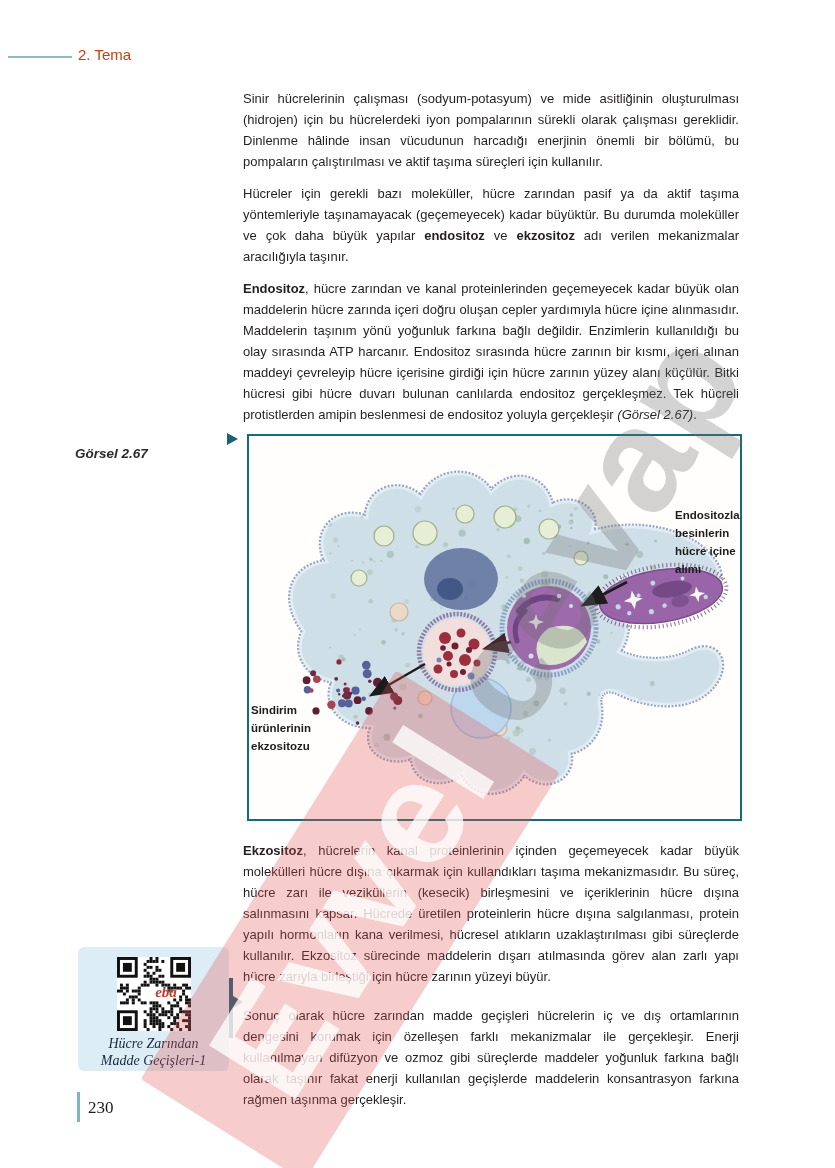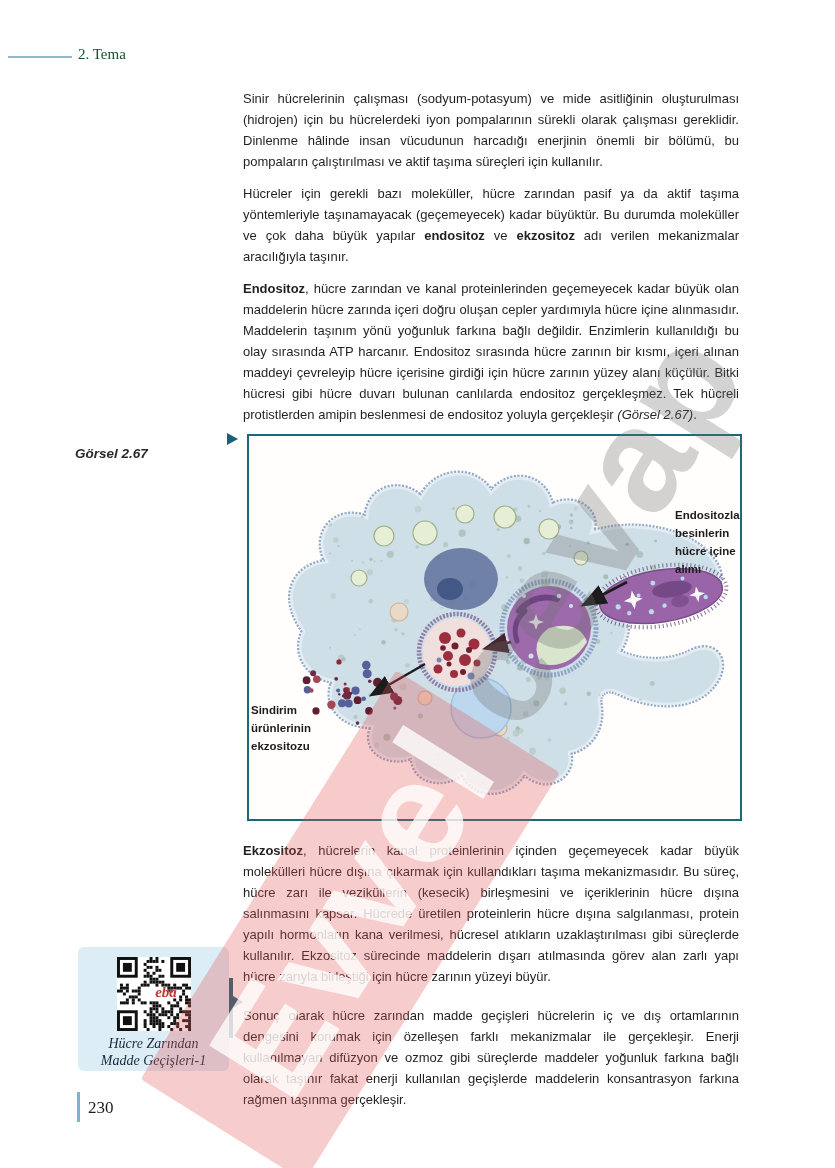--- a/index.html
+++ b/index.html
@@ -2,22 +2,22 @@
 <html><head>
 <meta charset="utf-8">
 <style>
   html,body{margin:0;padding:0;}
   body{
     width:835px;height:1168px;position:relative;background:#ffffff;
     font-family:"Liberation Sans",sans-serif;color:#231f20;overflow:hidden;
   }
   
   .hdr-line{position:absolute;left:8px;top:56px;width:64px;height:2px;background:#8fb8cb;}
-  .hdr-text{position:absolute;left:78px;top:46px;font-family:Liberation Serif, serif;
-    font-size:15px;color:#14532d;}
+  .hdr-text{position:absolute;left:78px;top:46px;font-family:Liberation Sans, sans-serif;
+    font-size:15px;color:#c2410c;}
   
   .col{position:absolute;left:243px;width:496px;}
   .para{font-size:13px;line-height:21px;text-align:justify;margin:0 0 11px 0;}
   #col-top{top:88px;}
   #col-bottom{top:840px;}
   #para-conclusion{margin-top:18px;}
   
   .fig-caption{position:absolute;left:75px;top:431px;width:158px;}
   .fig-caption .title{font-size:13.5px;font-weight:700;font-style:italic;color:#2b2b2b;margin-bottom:3px;margin-top:15px;}
   .fig-caption .body{font-size:12.8px;font-style:italic;color:#3c3c3c;line-height:16.5px;}

